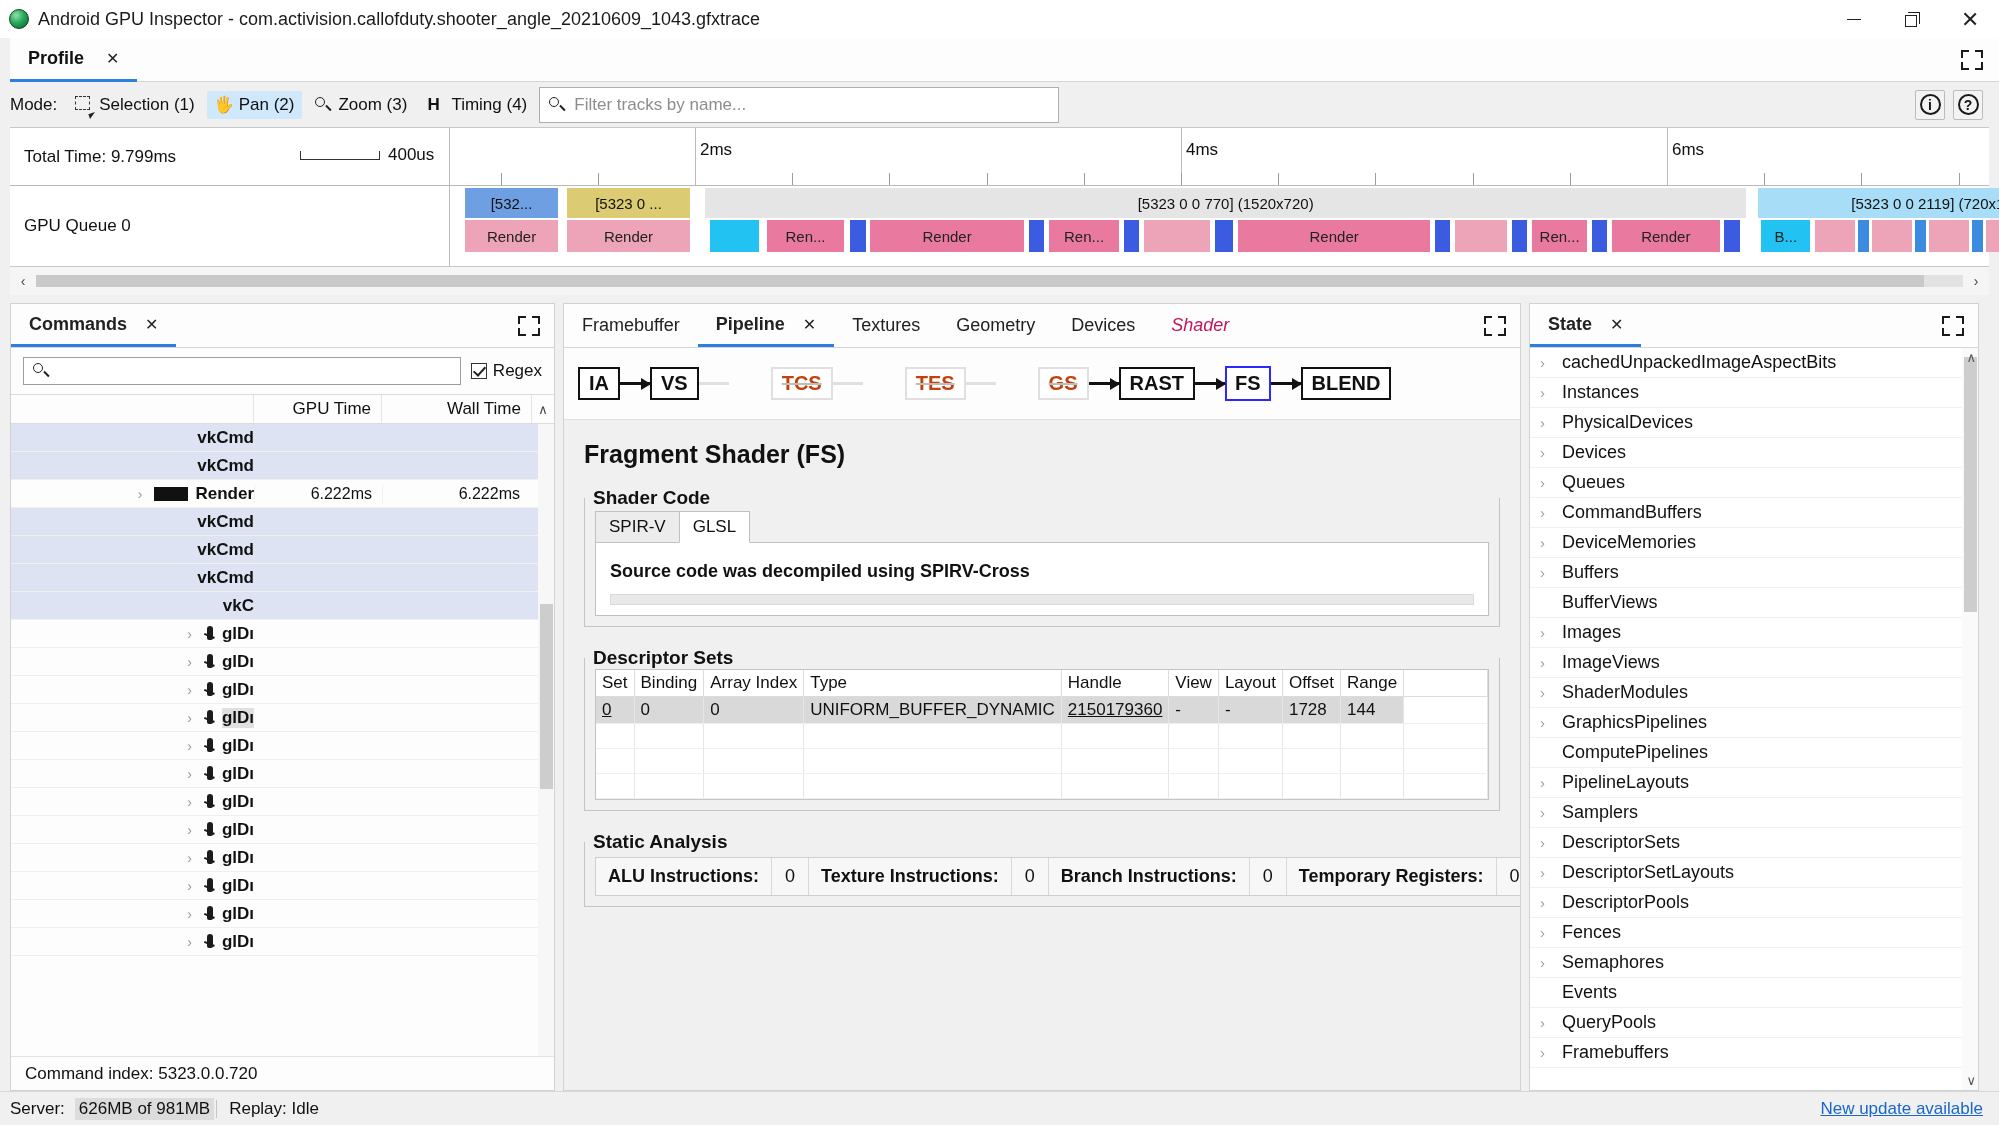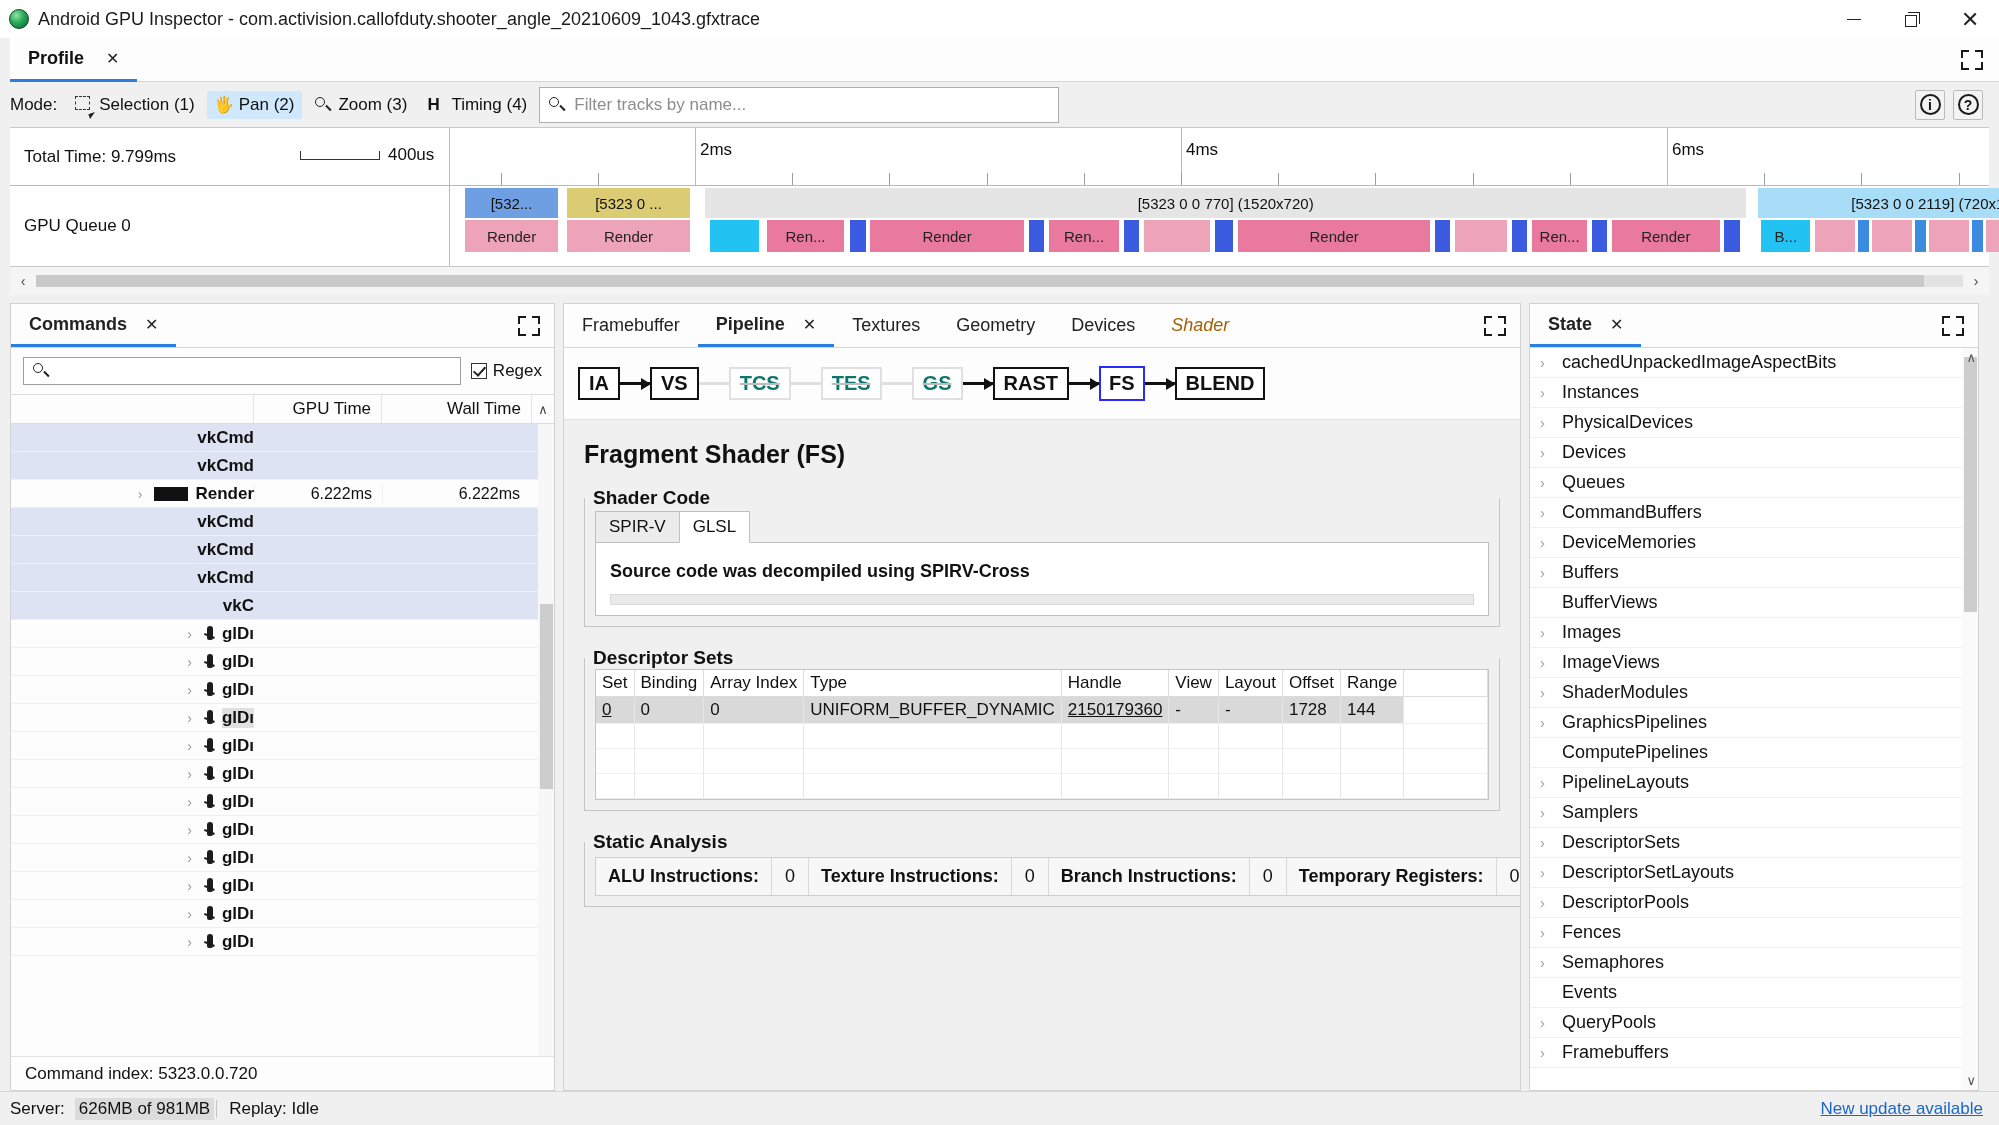--- a/index.html
+++ b/index.html
@@ -179,21 +179,21 @@
   
   .panes { flex: 1; display: flex; padding: 8px 20px 0 10px; gap: 0; min-height: 0; }
   .pane { display:flex; flex-direction: column; background: #fdfdfd; border: 1px solid #d2d2d2; min-height: 0; }
   .pane-left { width: 545px; flex: 0 0 545px; }
   .pane-center { flex: 1; min-width: 0; margin: 0 8px; }
   .pane-right { width: 450px; flex: 0 0 450px; }
 
   .pane-tabs { height: 44px; flex:0 0 44px; display:flex; align-items:stretch; background:#fdfdfd; border-bottom:1px solid #d6d6d6; }
   .ptab { display:flex; align-items:center; gap: 18px; padding: 0 18px; font-size: 18px; color:#222; white-space: nowrap; }
   .ptab.active { font-weight: bold; border-bottom: 3px solid #2a7fe0; }
-  .ptab.italic { font-style: italic; color:#a16207; }
+  .ptab.italic { font-style: italic; color:#be185d; }
   .ptab-spacer { flex:1; }
   .ptab-expand { display:flex; align-items:center; padding: 0 14px; }
 
   
   .cmd-search-row { height: 46px; flex:0 0 46px; display:flex; align-items:center; gap: 10px; padding: 0 12px; background:#fdfdfd; }
   .cmd-search {
     flex:1; height: 28px; background:#fff; border:1px solid #9e9e9e;
     display:flex; align-items:center; padding: 0 8px; gap:6px;
   }
   .cmd-search input { border:none; outline:none; flex:1; font-size:16px; font-family:"Liberation Sans",sans-serif; }
@@ -229,21 +229,21 @@
   .cmd-vthumb { position:absolute; right:1px; top: 180px; width: 13px; height: 185px; background:#cdcdcd; }
   .cmd-footer { height: 34px; flex:0 0 34px; display:flex; align-items:center; padding-left:14px; font-size:17px; background:#fdfdfd; border-top:1px solid #e2e2e2; }
 
   
   .center-body { flex:1; overflow:hidden; background:#f0f0f0; padding: 0; }
   .pipeline-row { background:#fdfdfd; padding: 18px 0 18px 14px; display:flex; align-items:center; border-bottom:1px solid #e0e0e0; }
   .stage {
     border: 2.5px solid #111; background:#fff; font-weight:bold; font-size: 20px;
     padding: 3px 9px; line-height: 1.15;
   }
-  .stage.dim { border-color:#e0e0e0; color:#0f766e; text-decoration: line-through; text-decoration-color:#bdbdbd; text-decoration-thickness:2px; font-weight:bold; }
+  .stage.dim { border-color:#e0e0e0; color:#c2410c; text-decoration: line-through; text-decoration-color:#bdbdbd; text-decoration-thickness:2px; font-weight:bold;margin-left:42px; }
   .stage.focus { border-color:#2a2aff; border-width:2px; padding: 4px 8px; }
   .arrow { width: 30px; height: 2.6px; background:#111; position:relative; }
   .arrow:after {
     content:""; position:absolute; right:-1px; top:50%; transform: translateY(-50%);
     border-left: 10px solid #111; border-top: 6px solid transparent; border-bottom: 6px solid transparent;
   }
   .dimline { width: 30px; height: 2.6px; background:#e0e0e0; }
 
   .center-scroll { padding: 16px 20px 0 20px; background:#f0f0f0; height: calc(100% - 90px); overflow:hidden; }
   .stage-title { font-size: 25px; font-weight: bold; margin: 4px 0 18px 0; }

